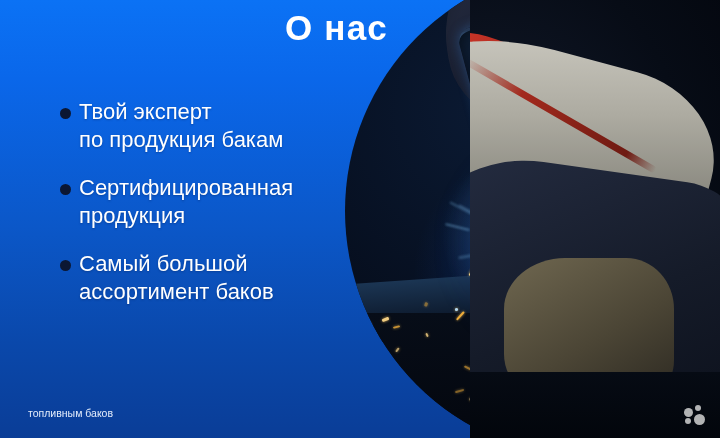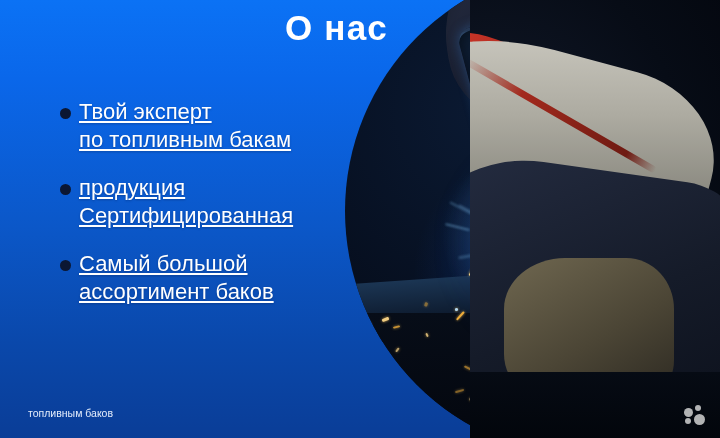--- a/index.html
+++ b/index.html
@@ -164,21 +164,20 @@
     border-radius:50%;
     background:#0b1733;
   }
   .bullet-line{
     display:block;
     color:#ffffff;
     font-size:22px;
     line-height:28px;
     white-space:nowrap;
     text-shadow:0 1px 2px rgba(0,30,80,.35);
-    text-decoration:underline;
   }
 
   
   #logo{
     position:absolute;
     left:18px; bottom:18px;
     display:flex;
     align-items:center;
     gap:12px;
   }
@@ -499,26 +498,26 @@
       <div class="scene" style="left:0;top:372px;width:250px;height:70px;background:linear-gradient(180deg,#060b14,#02050b);"></div>
     </div>
   </div>
 
   <div id="title">О нас</div>
 
   <div id="bullets">
     <div class="bullet-row">
       <span class="bullet-dot"></span>
       <span class="bullet-line">Твой эксперт</span>
-      <span class="bullet-line">по топливным бакам</span>
+      <span class="bullet-line">по продукция бакам</span>
     </div>
     <div class="bullet-row">
       <span class="bullet-dot"></span>
+      <span class="bullet-line">Сертифицированная</span>
       <span class="bullet-line">продукция</span>
-      <span class="bullet-line">Сертифицированная</span>
     </div>
     <div class="bullet-row">
       <span class="bullet-dot"></span>
       <span class="bullet-line">Самый большой</span>
       <span class="bullet-line">ассортимент баков</span>
     </div>
   </div>
 
   <div id="logo">
     <div id="logo-tagline">

